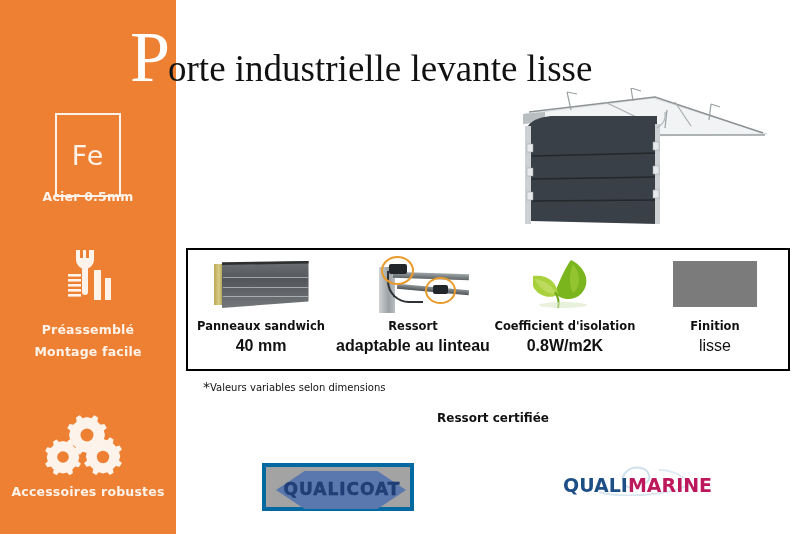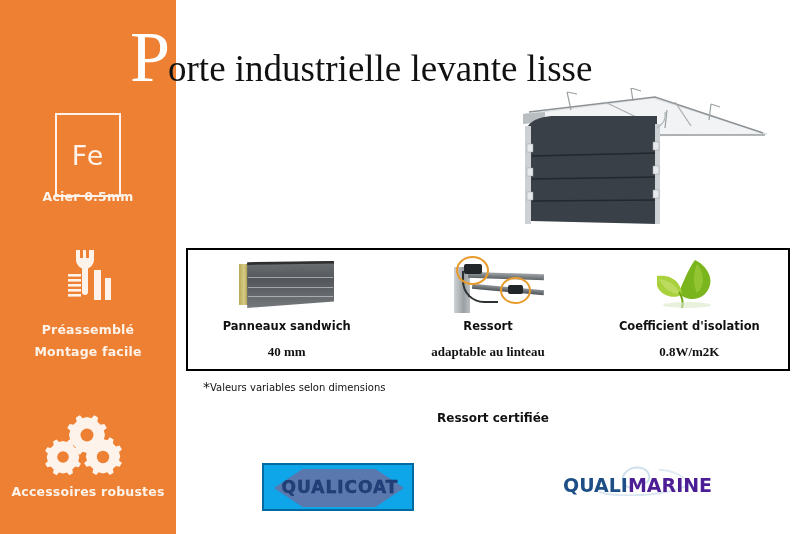--- a/index.html
+++ b/index.html
@@ -42,22 +42,22 @@
   .feature-box{position:absolute;left:186px;top:248px;width:604px;height:123px;
                border:2px solid #000000;box-sizing:border-box;background:#fff;}
   .feature-grid{position:absolute;left:186px;top:248px;width:604px;height:123px;
                 display:flex;}
   .feat{flex:1;position:relative;display:flex;flex-direction:column;
         align-items:center;}
   .feat-img{height:58px;margin-top:7px;display:flex;align-items:center;
             justify-content:center;}
   .feat-title{font-family:"DejaVu Sans",sans-serif;font-size:11.5px;
               font-weight:bold;color:#111;margin-top:6px;white-space:nowrap;}
-  .feat-val{font-family:Liberation Serif, serif;font-size:13px;
-            font-weight:bold;color:#111;margin-top:11px;white-space:nowrap;}
+  .feat-val{font-family:Liberation Sans, sans-serif;font-size:16px;
+            font-weight:bold;color:#111;margin-top:4px;white-space:nowrap;}
   .feat-val.light{font-weight:normal;}
 
   
   .panelimg{width:95px;height:46px;position:relative;}
   .panelimg .core{position:absolute;left:0;top:3px;width:9px;height:41px;
      background:linear-gradient(90deg,#b9a857,#d8cc86 55%,#a99a4e);}
   .panelimg .face{position:absolute;left:8px;top:0;width:87px;height:47px;
      background:linear-gradient(180deg,#6d7073,#53565a 40%,#75787b);
      clip-path:polygon(0 5%,100% 0,100% 86%,0 100%);}
   .panelimg .ln{position:absolute;left:9px;height:1px;width:85px;
@@ -92,33 +92,33 @@
 
   
   .note{position:absolute;left:203px;top:379px;font-family:"DejaVu Sans",sans-serif;
         font-size:10px;color:#111;}
   .note .star{font-size:14px;vertical-align:-1px;}
   .certif{position:absolute;left:437px;top:411px;font-family:"DejaVu Sans",sans-serif;
           font-size:12px;font-weight:bold;color:#111;}
 
   
   .qualicoat{position:absolute;left:262px;top:463px;width:152px;height:48px;
-             border:2px solid #0369a1;box-sizing:border-box;background:#0ea5e9;}
+             border:4px solid #0369a1;box-sizing:border-box;background:#a3a3a3;}
   .qualicoat .diamond{position:absolute;left:10px;top:4px;width:130px;height:38px;
              background:#5a78ad;
              clip-path:polygon(0 50%,22% 0,78% 0,100% 50%,78% 100%,22% 100%);}
   .qualicoat .qtext{position:absolute;left:0;top:12px;width:152px;text-align:center;
              font-family:"DejaVu Sans",sans-serif;font-weight:bold;font-size:17px;
              letter-spacing:1px;color:#21407a;
              -webkit-text-stroke:0.4px #1b3566;}
   .qualimarine{position:absolute;left:563px;top:470px;width:150px;height:34px;}
   .qualimarine .qm-a{font-family:"DejaVu Sans",sans-serif;font-weight:bold;
              font-size:19px;color:#1d4f86;letter-spacing:0px;}
   .qualimarine .qm-b{font-family:"DejaVu Sans",sans-serif;font-weight:bold;
-             font-size:19px;color:#4c1d95;letter-spacing:0px;}
+             font-size:19px;color:#be185d;letter-spacing:0px;}
 </style>
 </head>
 <body>
 
 <div class="page">
 
   <div class="orange-panel"></div>
 
   <div class="fe-box">
     <span>Fe</span>
@@ -240,20 +240,27 @@
           <path d="M8 20 C22 18 32 26 33 38 C26 44 12 40 8 30 Z" fill="#a8d13c"></path>
           <path d="M10 23 C20 24 28 30 31 38 C22 38 14 32 10 23 Z" fill="#c3de6c" opacity=".7"></path>
           <path d="M30 36 C34 42 34 48 33 52" stroke="#6ca515" stroke-width="2" fill="none"></path>
           <ellipse cx="38" cy="49" rx="24" ry="3" fill="#d9e8c4" opacity=".6"></ellipse>
         </svg>
       </div>
       <div class="feat-title">Coefficient d'isolation</div>
       <div class="feat-val">0.8W/m2K</div>
     </div>
 
+    <div class="feat">
+      <div class="feat-img">
+        <div class="finish-swatch"></div>
+      </div>
+      <div class="feat-title">Finition</div>
+      <div class="feat-val light">lisse</div>
+    </div>
   </div>
 
   <div class="note">
     <span class="star">*</span><span>Valeurs variables selon dimensions</span>
   </div>
   <div class="certif">Ressort certifiée</div>
 
   <div class="qualicoat">
     <div class="diamond"></div>
     <div class="qtext">QUALICOAT</div>

